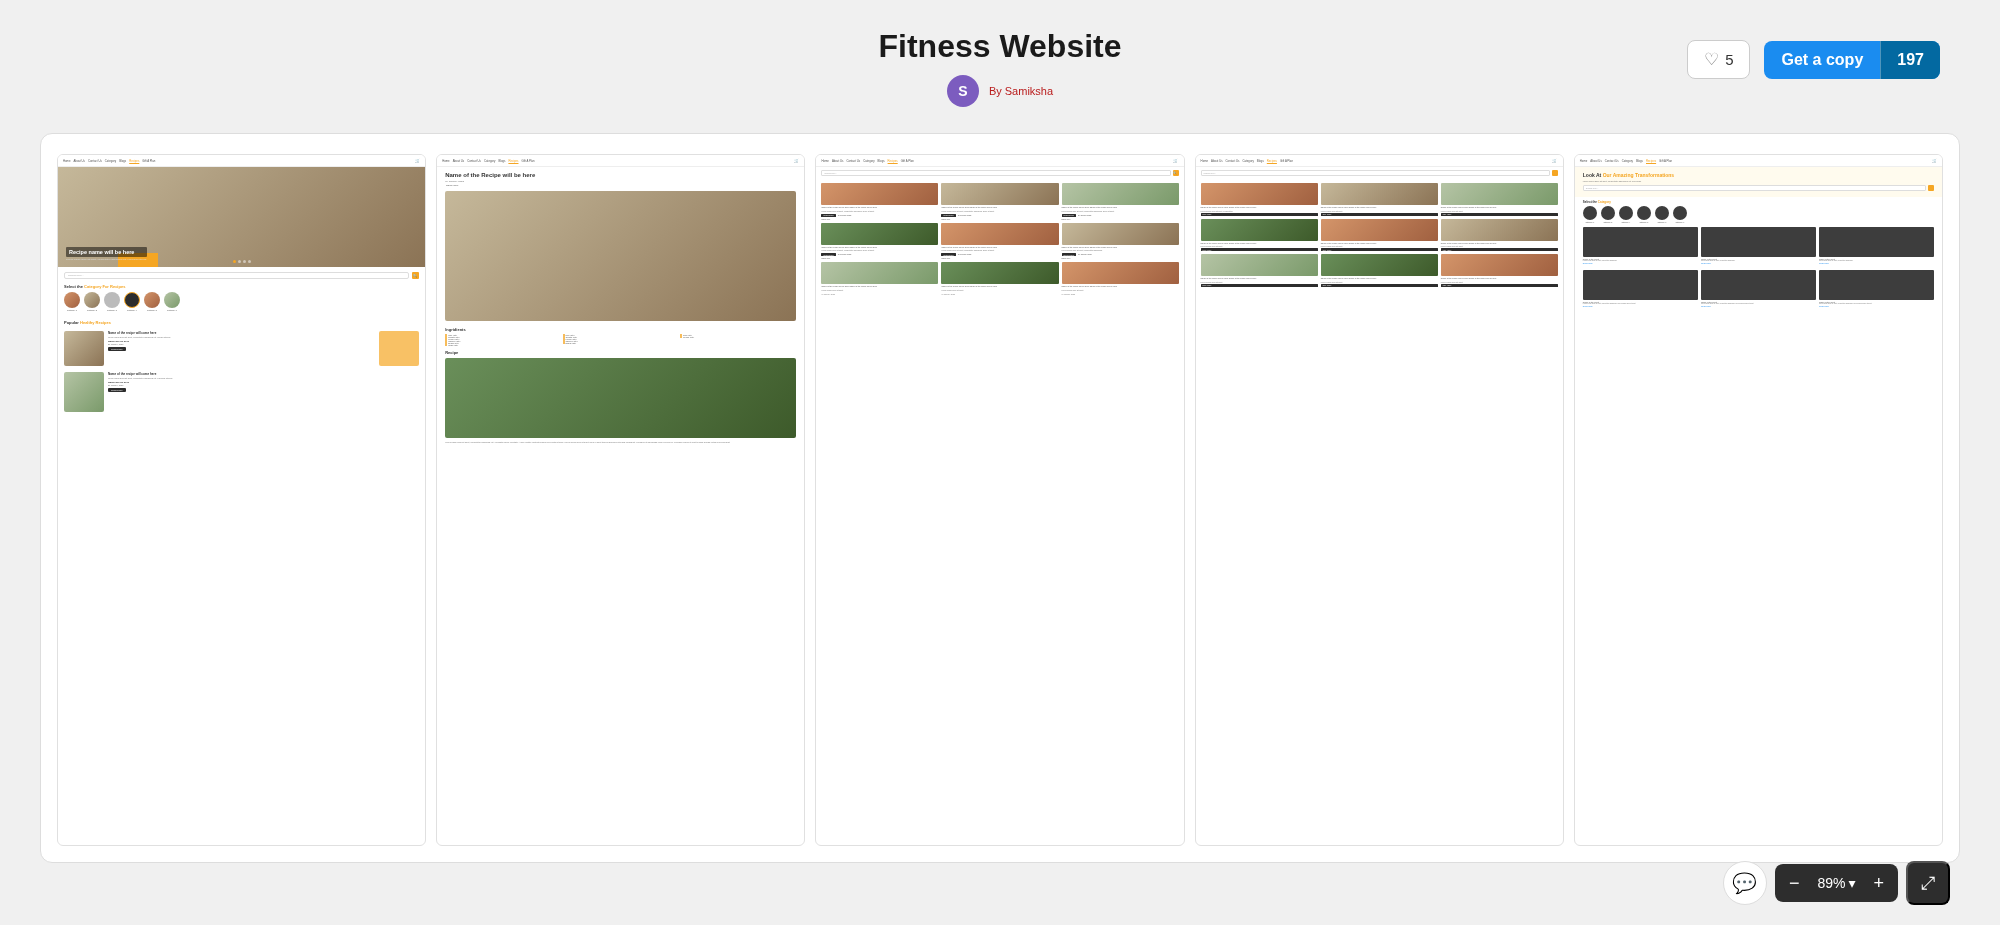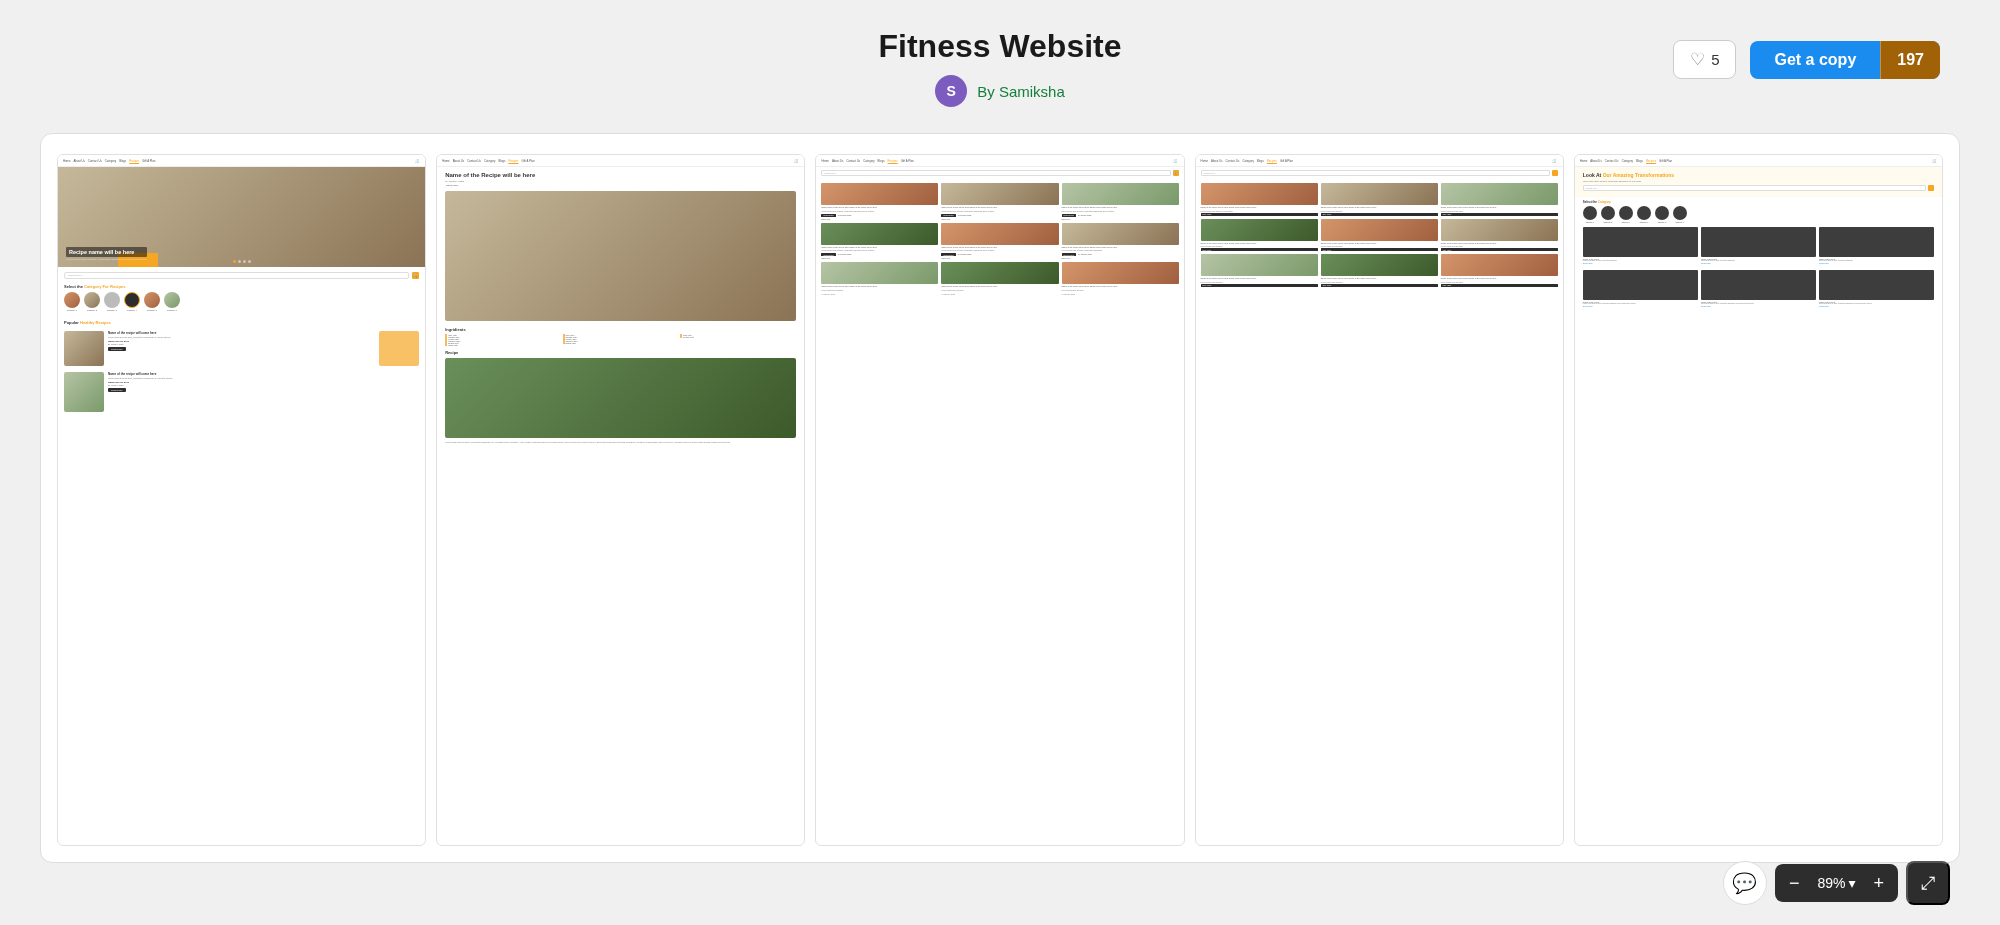--- a/index.html
+++ b/index.html
@@ -32,22 +32,22 @@
     }
     .avatar {
       width: 32px; height: 32px;
       border-radius: 50%;
       background: #7c5cbf;
       color: white;
       display: flex; align-items: center; justify-content: center;
       font-size: 14px; font-weight: 600;
     }
     .author-name {
-      font-size: 15px;
-      color: #15803d;
+      font-size: 11px;
+      color: #b91c1c;
     }
 
     
     .top-actions {
       position: absolute;
       top: 40px;
       right: 60px;
       display: flex;
       align-items: center;
       gap: 14px;
@@ -71,24 +71,24 @@
       background: #1a8cf0;
       color: white;
       border: none;
       border-radius: 8px;
       cursor: pointer;
       font-size: 16px;
       font-weight: 600;
       overflow: hidden;
     }
     .get-copy-label {
-      padding: 10px 24px;
+      padding: 10px 17px;
     }
     .get-copy-count {
-      background: #a16207;
+      background: #0369a1;
       padding: 10px 16px;
       border-left: 1px solid rgba(255,255,255,0.3);
     }
 
     
     .preview-container {
       margin: 10px 40px;
       background: white;
       border-radius: 12px;
       border: 1.5px solid #ddd;

